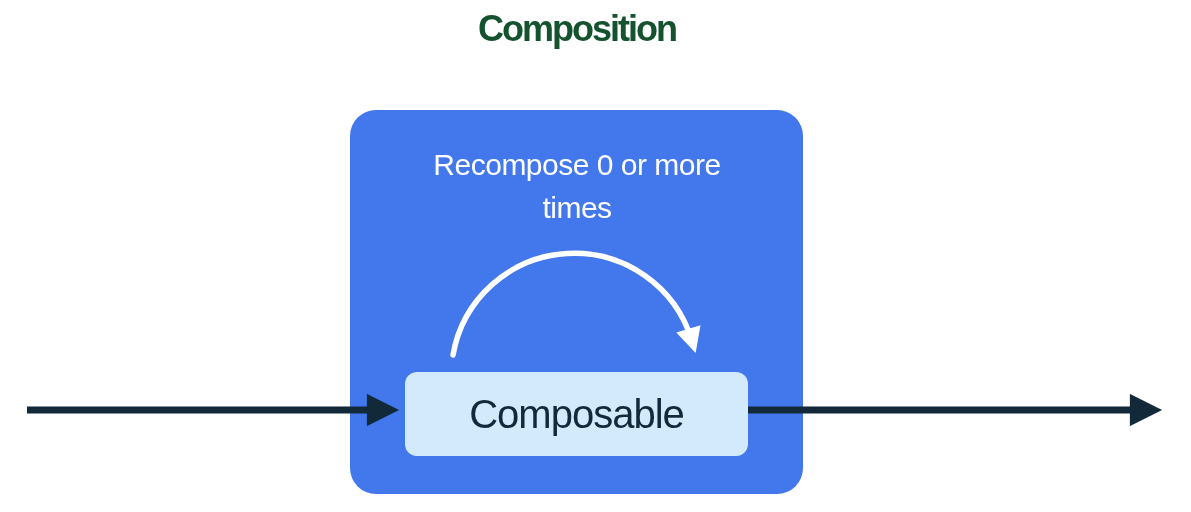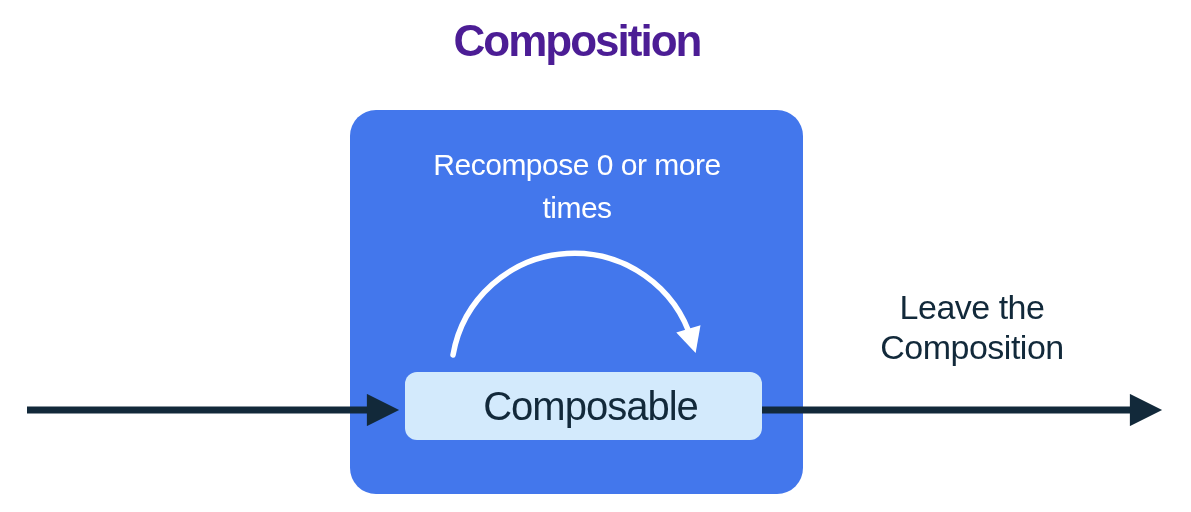--- a/index.html
+++ b/index.html
@@ -8,27 +8,27 @@
     width: 1191px;
     height: 512px;
     background: #ffffff;
     overflow: hidden;
     font-family: "Liberation Sans", sans-serif;
     color: #12293A;
   }
   .title {
     position: absolute;
     left: 577px;
-    top: 16px;
+    top: 8px;
     transform: translateX(-50%);
-    font-size: 44px;
+    font-size: 36px;
     font-weight: 700;
     letter-spacing: -2px;
     white-space: nowrap;
-    color: #4c1d95;
+    color: #14532d;
   }
   .composition-box {
     position: absolute;
     left: 350px;
     top: 110px;
     width: 453px;
     height: 384px;
     border-radius: 26px;
     background: #4377EC;
   }
@@ -49,27 +49,26 @@
     left: 0;
     top: 0;
     width: 1191px;
     height: 512px;
   }
   .composable-box {
     position: absolute;
     left: 405px;
     top: 372px;
     width: 343px;
-    height: 68px;
+    height: 84px;
     border-radius: 12px;
     background: #D3EAFC;
     display: flex;
     align-items: center;
     justify-content: center;
-    padding-left: 14px;
   }
   .composable-label {
     font-size: 40px;
     letter-spacing: -1px;
     color: #12293A;
   }
   .side-label {
     position: absolute;
     top: 287px;
     transform: translateX(-50%);
@@ -109,15 +108,14 @@
     <path d="M 453 355 A 123 123 0 0 1 692 341" fill="none" stroke="#FFFFFF" stroke-width="5.5" stroke-linecap="round" marker-end="url(#head-white)"></path>
   </svg>
 
   <div class="recompose-label">Recompose 0 or more times</div>
 
   <div class="composable-box">
     <span class="composable-label">Composable</span>
   </div>
 
 
-  <div class="side-label leave-label">Leave the Composition</div>
 
 </div>
 
 </body></html>

